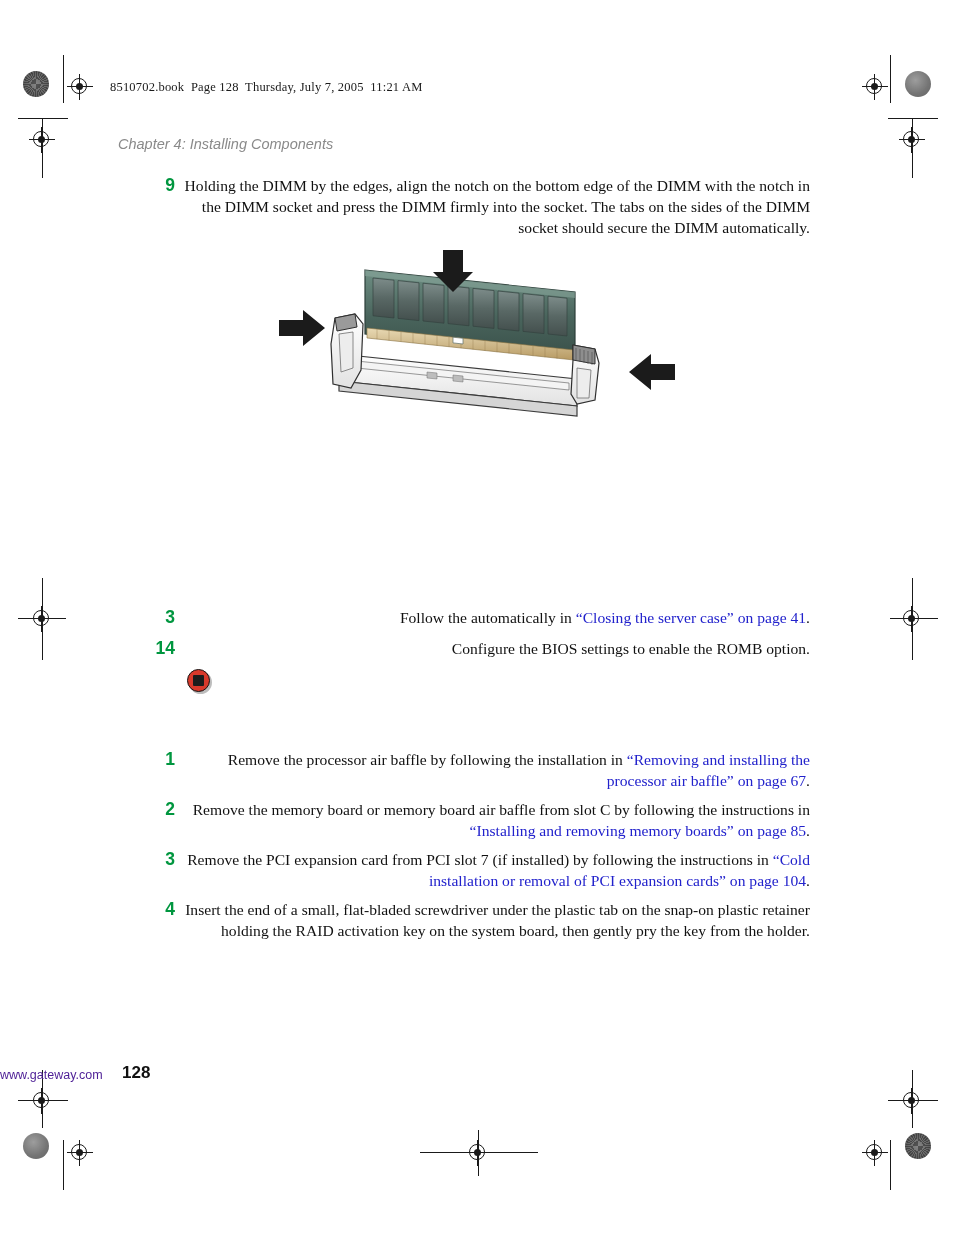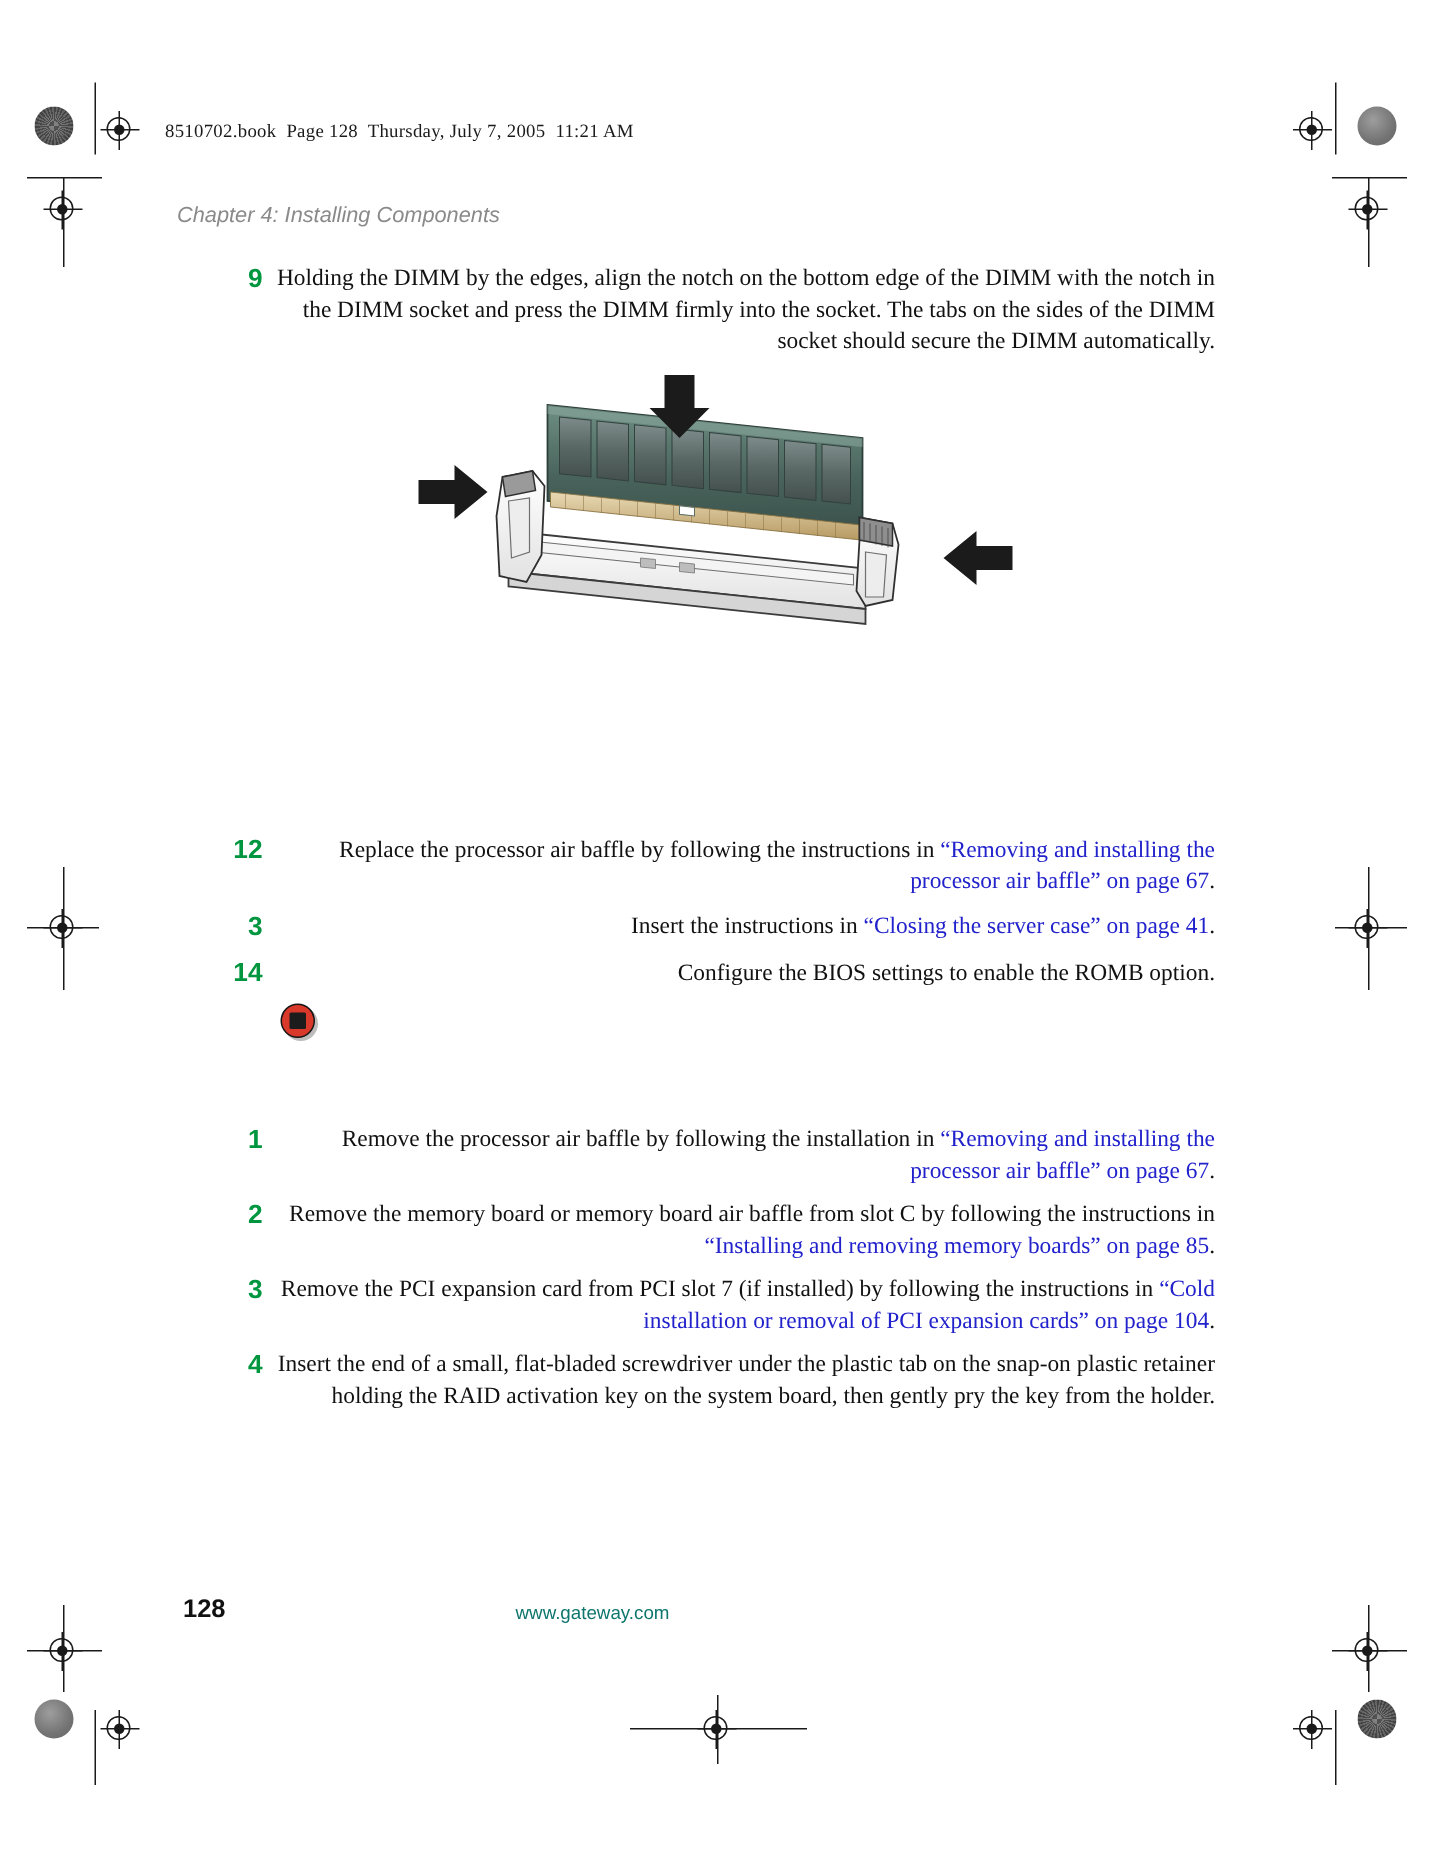--- a/index.html
+++ b/index.html
@@ -101,24 +101,24 @@
     font-family: "Liberation Sans", sans-serif;
     font-weight: bold;
     font-size: 17px;
     color: #111;
   }
   .footer-url {
     position: absolute;
     left: 0;
     top: 1068px;
     width: 790px;
-    text-align: center;
+    text-align: left;
     font-family: "Liberation Sans", sans-serif;
     font-size: 12.5px;
-    color: #0f766e;
+    color: #4c1d95;
   }
 
   
   .step {
     position: absolute;
     left: 150px;
     width: 660px;
     display: flex;
     align-items: flex-start;
   }
@@ -432,28 +432,24 @@
         <polygon points="2,72 26,72 26,62 48,80 26,98 26,88 2,88"></polygon>
       </g>
       <g fill="#1b1b1b">
         <polygon points="398,116 374,116 374,106 352,124 374,142 374,132 398,132"></polygon>
       </g>
     </svg>
   </div>
 
 
 
-  <div class="step" style="top:556px;">
-    <div class="step-num">12</div>
-    <div class="step-body"><span>Replace the processor air baffle by following the instructions in </span><span class="xref">“Removing and installing the processor air baffle” on page 67</span><span>.</span></div>
-  </div>
 
   <div class="step" style="top:607px;">
     <div class="step-num">3</div>
-    <div class="step-body"><span>Insert the instructions in </span><span class="xref">“Closing the server case” on page 41</span><span>.</span></div>
+    <div class="step-body"><span>Follow the automatically in </span><span class="xref">“Closing the server case” on page 41</span><span>.</span></div>
   </div>
 
   <div class="step" style="top:638px;">
     <div class="step-num">14</div>
     <div class="step-body"><span>Configure the BIOS settings to enable the ROMB option.</span></div>
   </div>
 
   <div class="stop-icon">
     <div class="shadow"></div>
       <div class="disc"></div>

